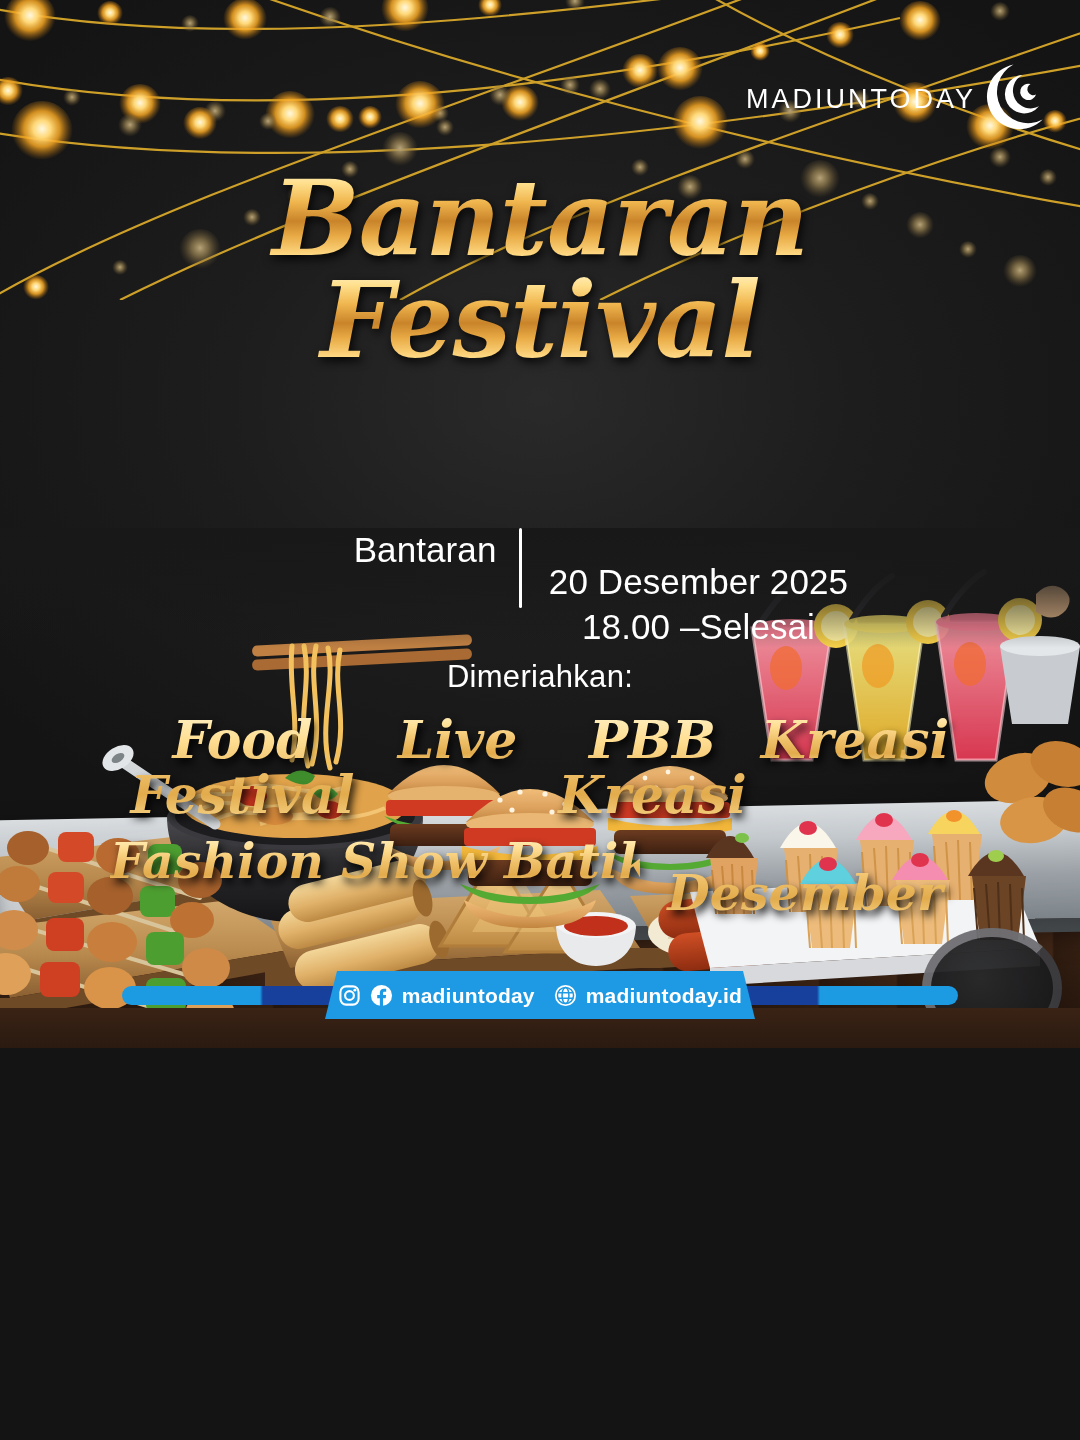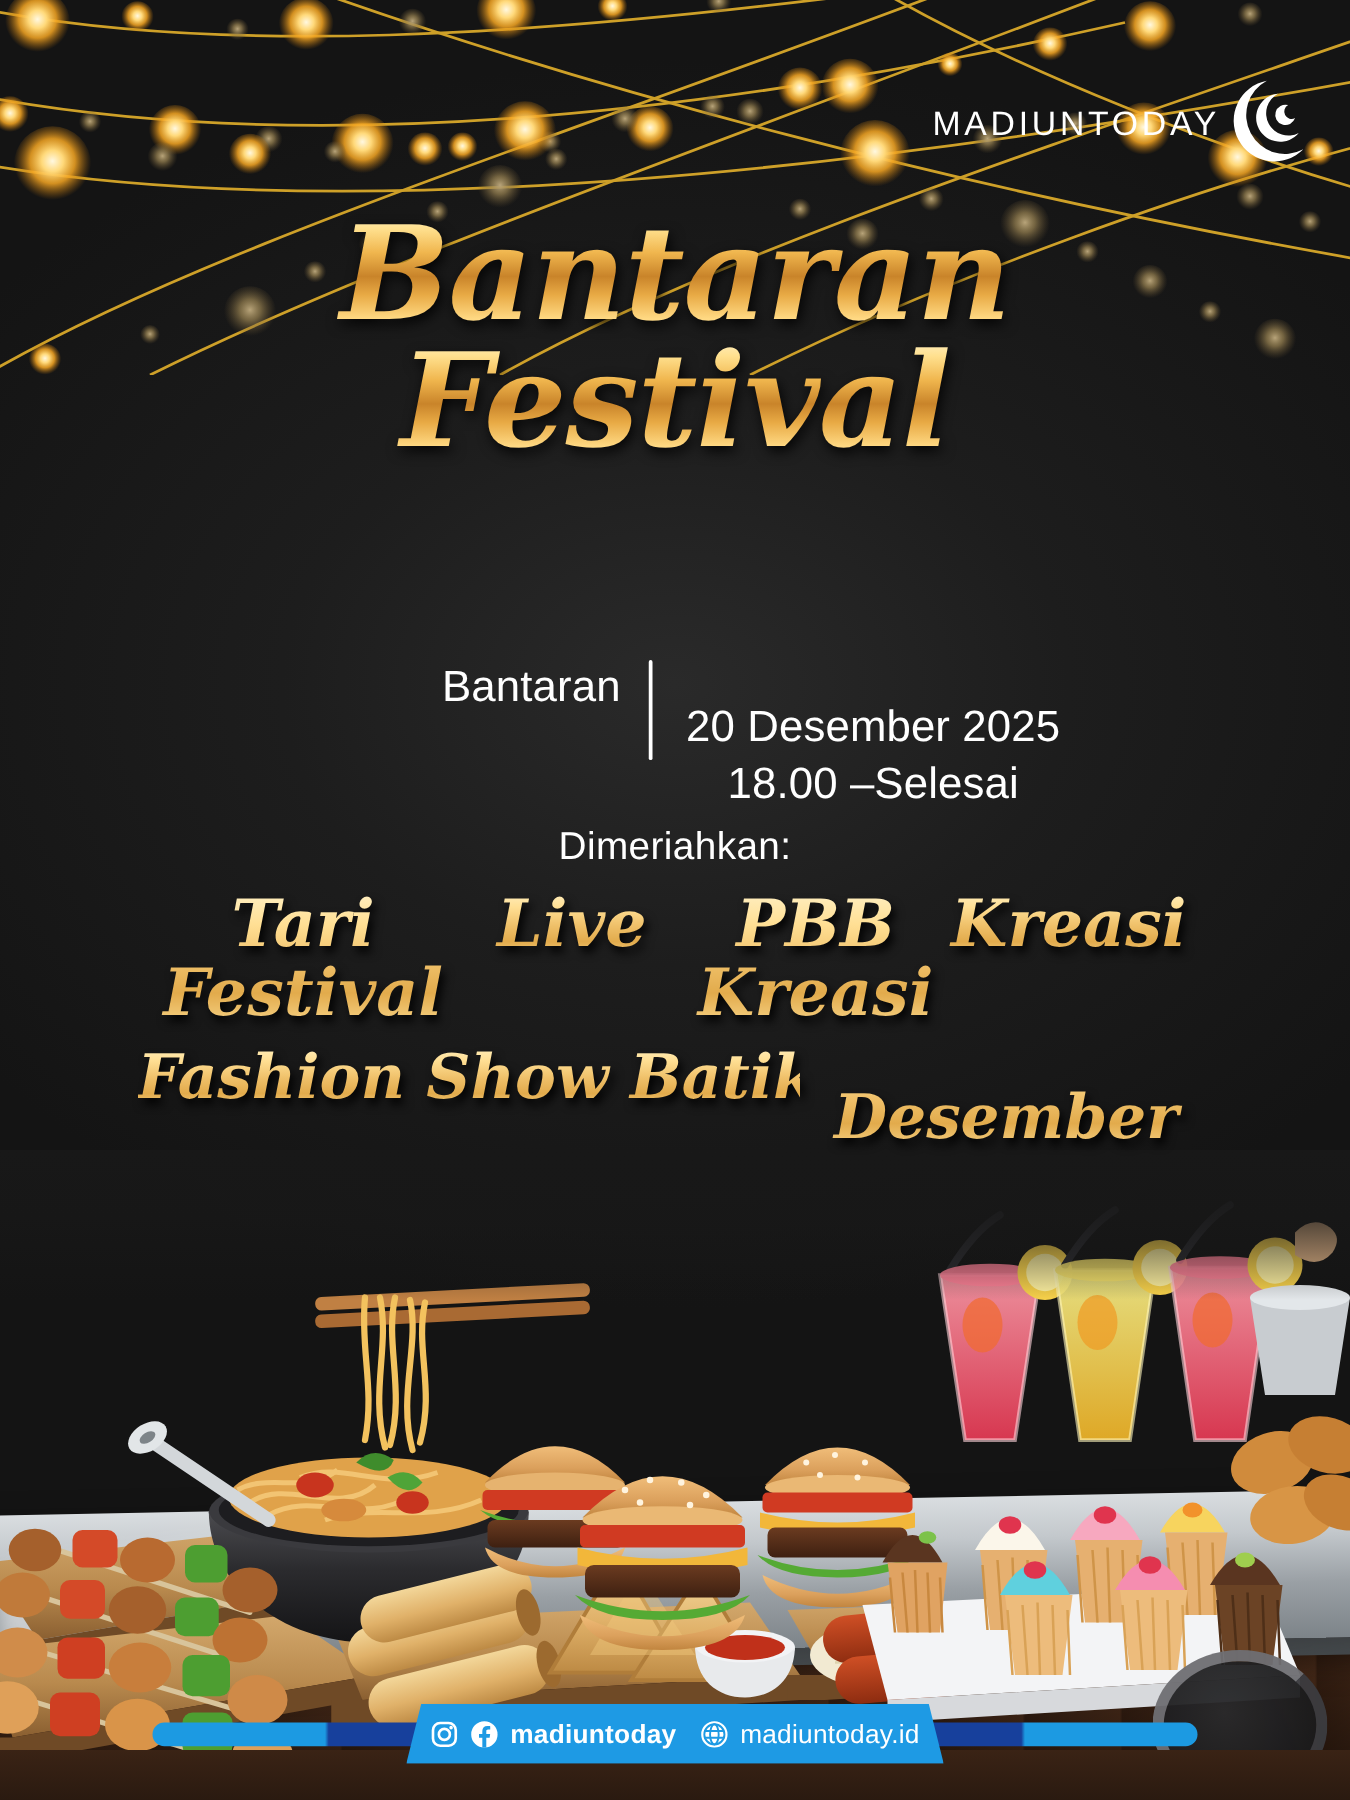--- a/index.html
+++ b/index.html
@@ -5,21 +5,21 @@
   * { margin:0; padding:0; box-sizing:border-box; }
   html,body { width:1080px; height:1440px; }
   body {
     font-family:"Liberation Sans", sans-serif;
     background:#141414;
     overflow:hidden;
   }
 
   #poster{
     position:relative;
-    width:1080px; height:1440px;
+    width:1080px; height:1048px;
     overflow:hidden;
     background:
       radial-gradient(ellipse 700px 500px at 50% 38%, #2a2a2a 0%, #1d1d1d 45%, #141414 100%),
       #141414;
   }
 
   
   .lights{ position:absolute; left:0; top:0; width:1080px; height:300px; overflow:hidden; z-index:2;}
   .lights svg{ display:block; }
 
@@ -180,21 +180,21 @@
     top:-9px; height:48px; width:430px;
     background:#1e9ae4;
     clip-path:polygon(12px 0, 418px 0, 430px 100%, 0 100%);
     display:flex; align-items:center; justify-content:center; gap:9px;
     color:#fff;
   }
   .fpill .handle{
     font-size:21px; font-weight:700; letter-spacing:.2px; line-height:1;
     margin-right:10px;
   }
-  .fpill .site{ font-size:21px; font-weight:400; letter-spacing:.2px; line-height:1; }
+  .fpill .site{ font-size:21px; font-weight:700; letter-spacing:.2px; line-height:1; }
   .sicon{ width:23px; height:23px; display:block; }
 
   
   .bottom-strip{
     position:absolute; left:0; bottom:0; width:1080px; height:40px; z-index:10;
     background:linear-gradient(180deg,#3a2315,#2a1a10);
   }
   .wheel{
     position:absolute; right:18px; bottom:0; width:140px; height:120px; z-index:11;
     border-radius:50%;
@@ -324,21 +324,21 @@
     <div class="info-col info-right">
       <div>20 Desember 2025</div>
       <div>18.00 –Selesai</div>
     </div>
   </div>
 
   <div class="dim-label">Dimeriahkan:</div>
 
   <div class="acts-row">
     <div class="act a-food gold-it">
-      <span class="a1">Tari</span>
+      <span class="a1">Food</span>
       <span class="a2">Festival</span>
     </div>
     <div class="act a-live gold-it">
       <span class="a1">Live</span>
     </div>
     <div class="act a-pbb gold-it">
       <span class="a1">PBB</span>
       <span class="a2">Kreasi</span>
     </div>
     <div class="act a-tari gold-it">

